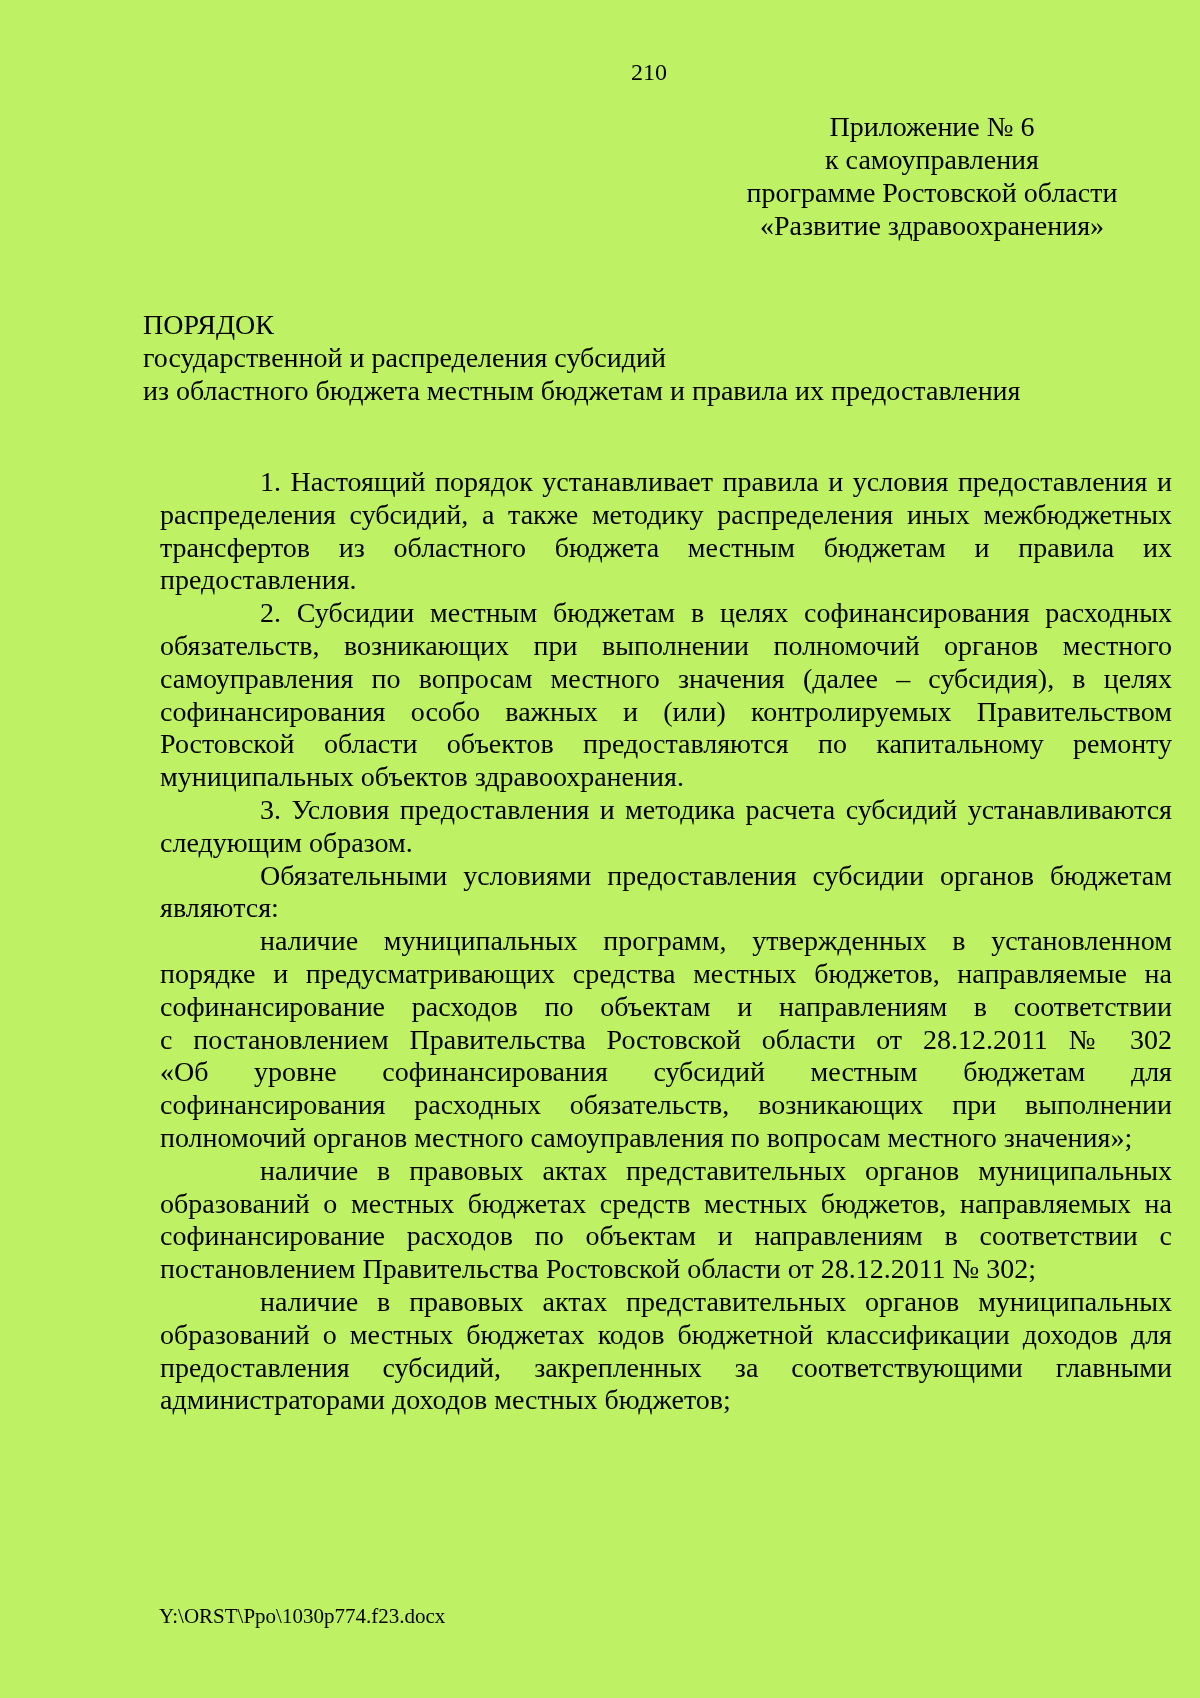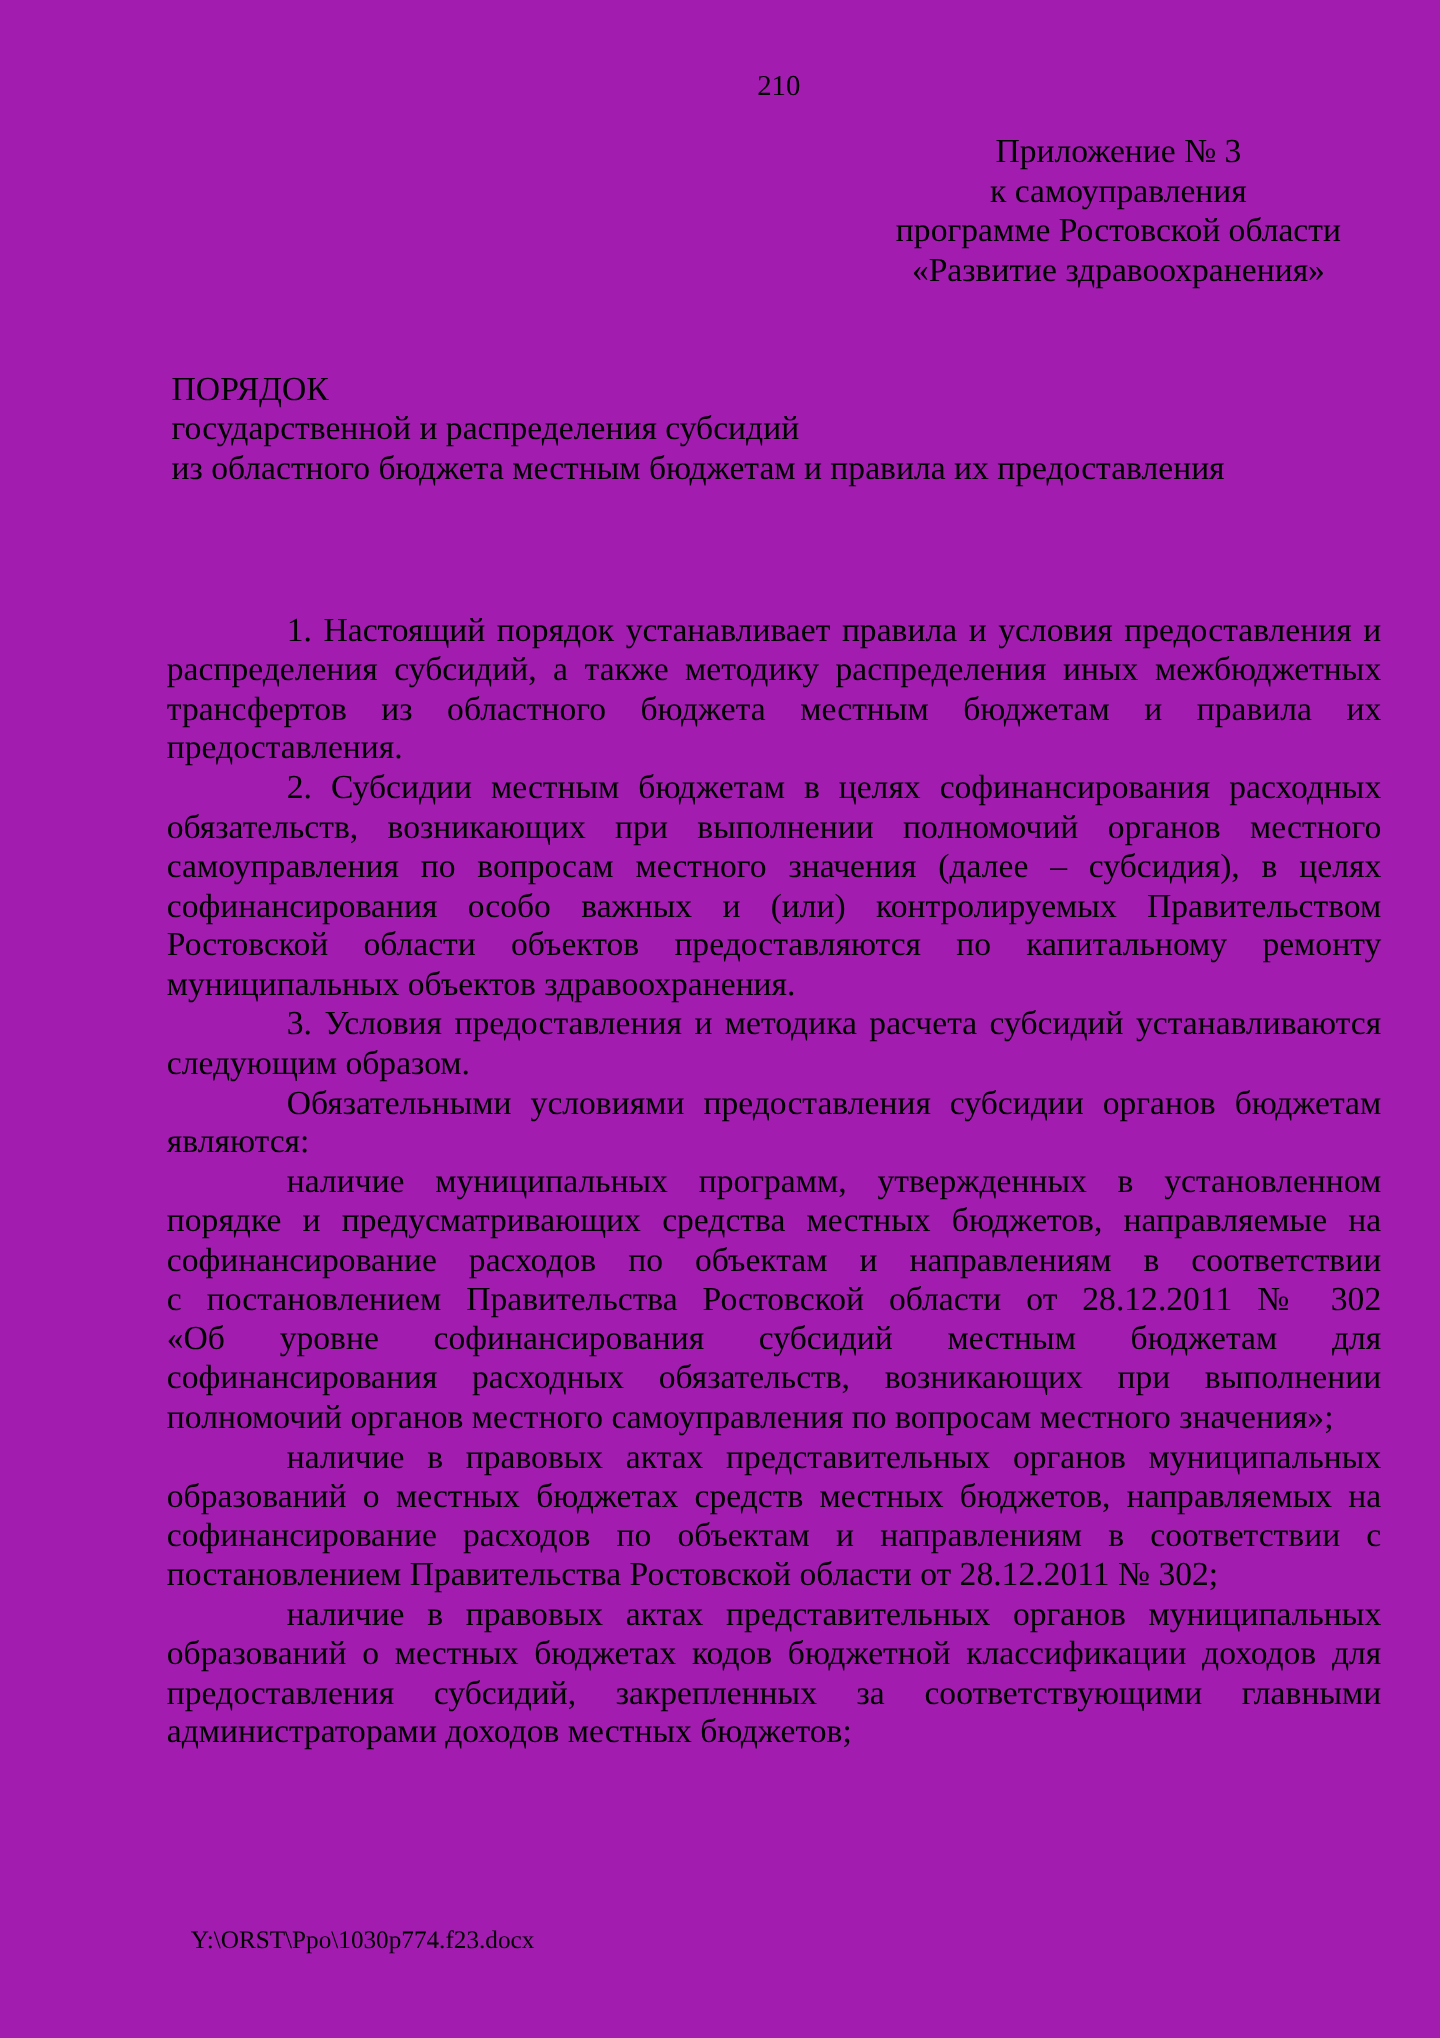--- a/index.html
+++ b/index.html
@@ -4,21 +4,21 @@
 <style>
   html, body {
     margin: 0;
     padding: 0;
     background: #ffffff;
   }
   .page {
     position: relative;
     width: 1200px;
     height: 1698px;
-    background: #a21caf;
+    background: #bef264;
     color: #000000;
     font-family: "Liberation Serif", "DejaVu Serif", serif;
     overflow: hidden;
   }
   .page-number {
     position: absolute;
     top: 58px;
     left: 143px;
     width: 1012px;
     text-align: center;
@@ -38,26 +38,25 @@
     position: absolute;
     top: 308px;
     left: 143px;
     width: 1012px;
     font-size: 28px;
     line-height: 33px;
   }
   .body-text {
     position: absolute;
     top: 466px;
-    left: 139px;
+    left: 160px;
     width: 1012px;
     font-size: 28px;
     line-height: 32.8px;
     text-align: justify;
-    margin-top: 44px;
   }
   .body-text p {
     margin: 0;
     padding: 0;
     text-indent: 100px;
   }
   .footer {
     position: absolute;
     top: 1604px;
     left: 159px;
@@ -66,21 +65,21 @@
   }
 </style>
 </head>
 <body>
 
 <div class="page">
 
   <div class="page-number">210</div>
 
   <div class="appendix">
-    <div>Приложение № 3</div>
+    <div>Приложение № 6</div>
     <div>к самоуправления</div>
     <div>программе Ростовской области</div>
     <div>«Развитие здравоохранения»</div>
   </div>
 
   <div class="doc-title">
     <div>ПОРЯДОК</div>
     <div>государственной и распределения субсидий</div>
     <div>из областного бюджета местным бюджетам и правила их предоставления</div>
   </div>

